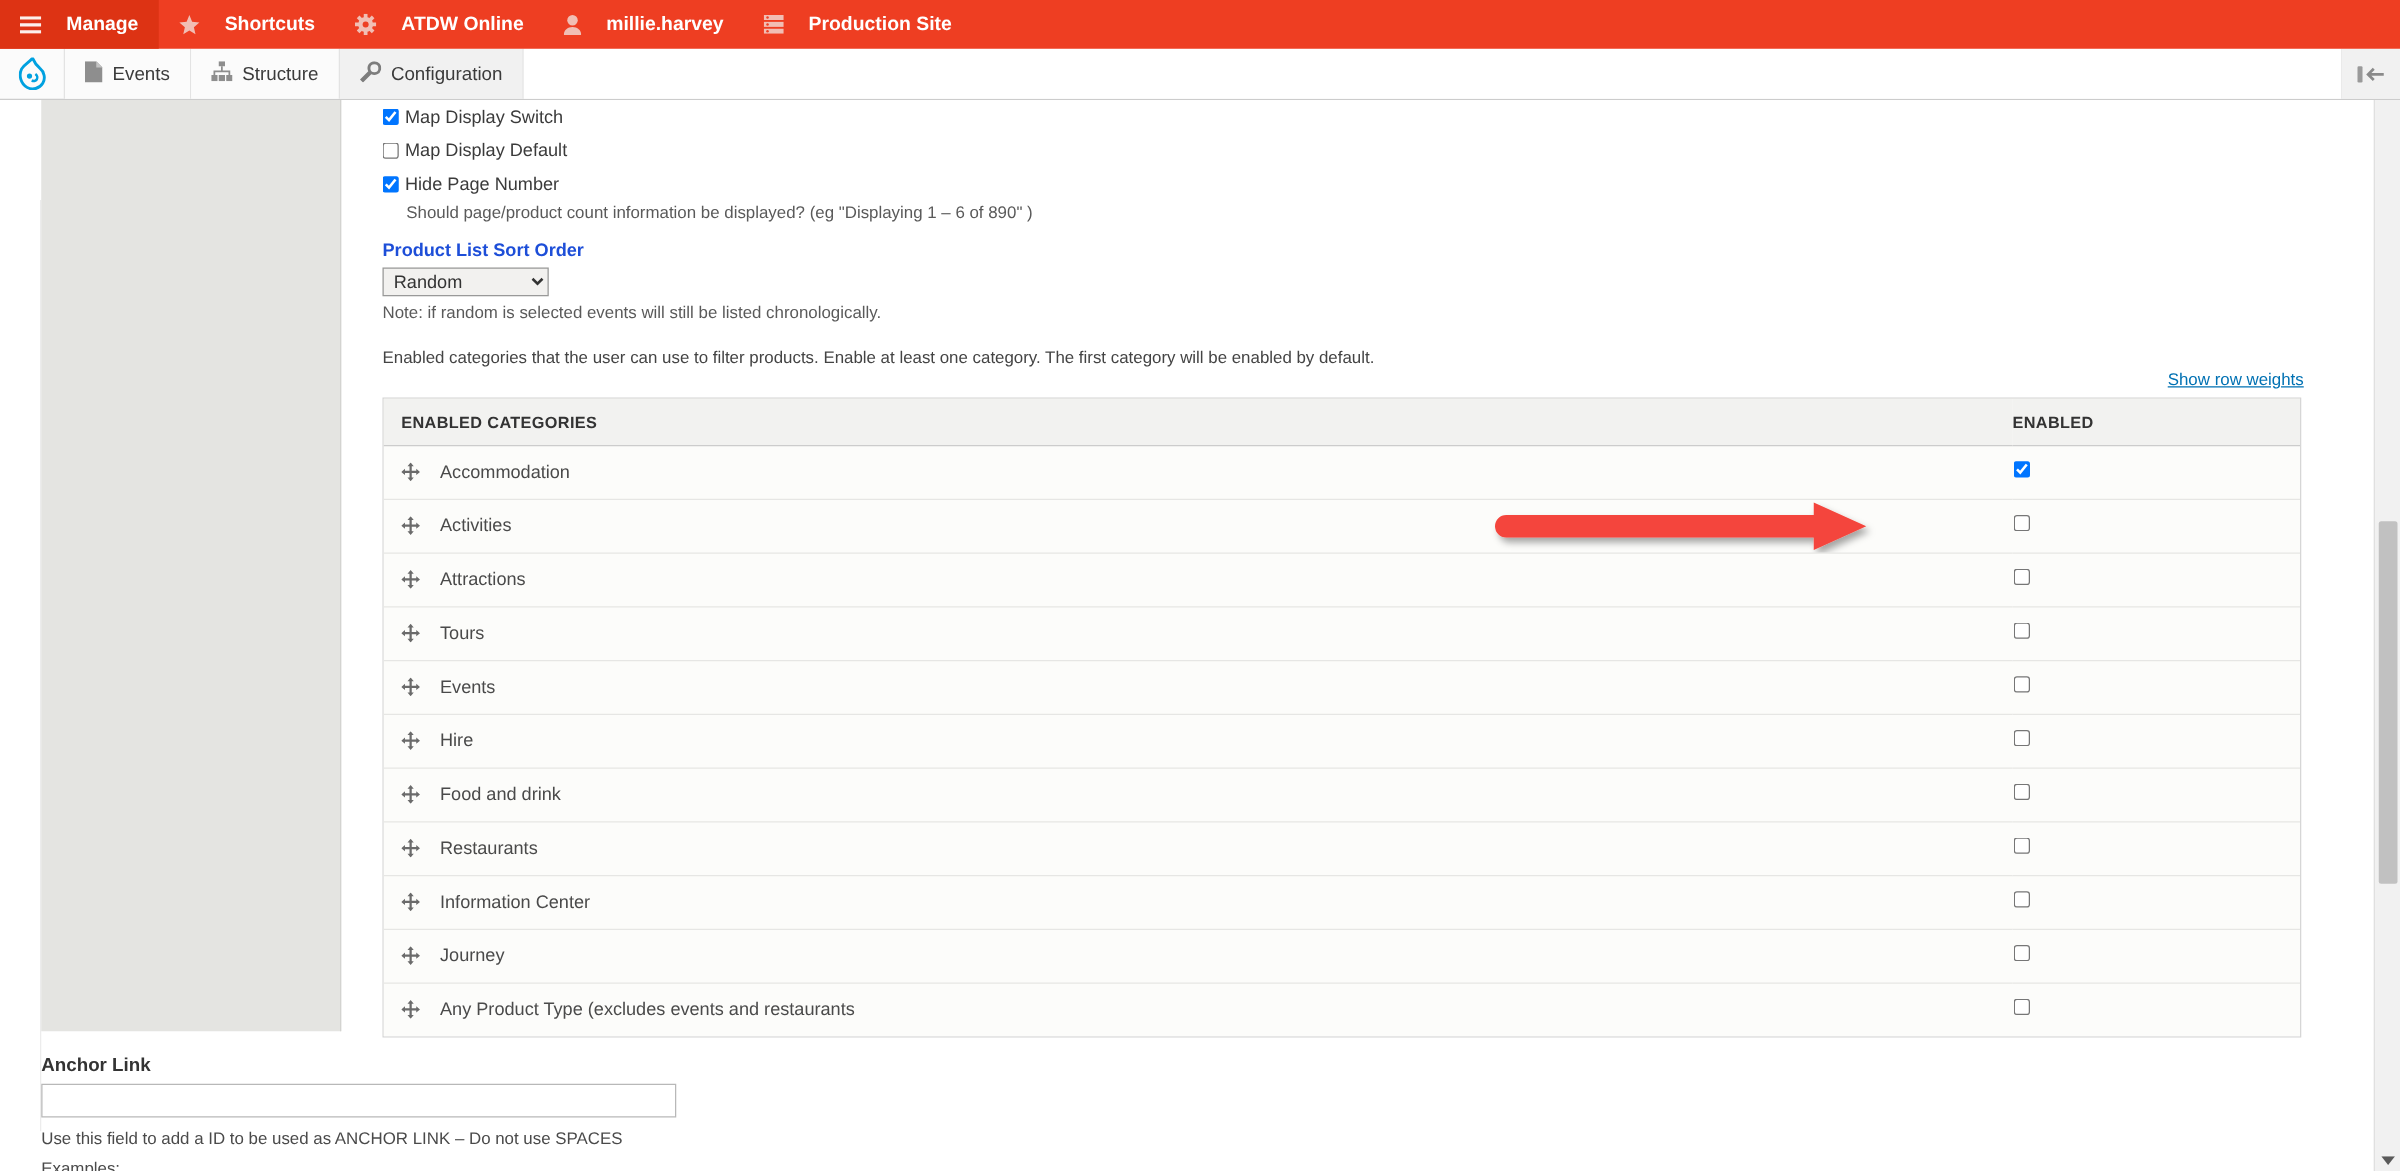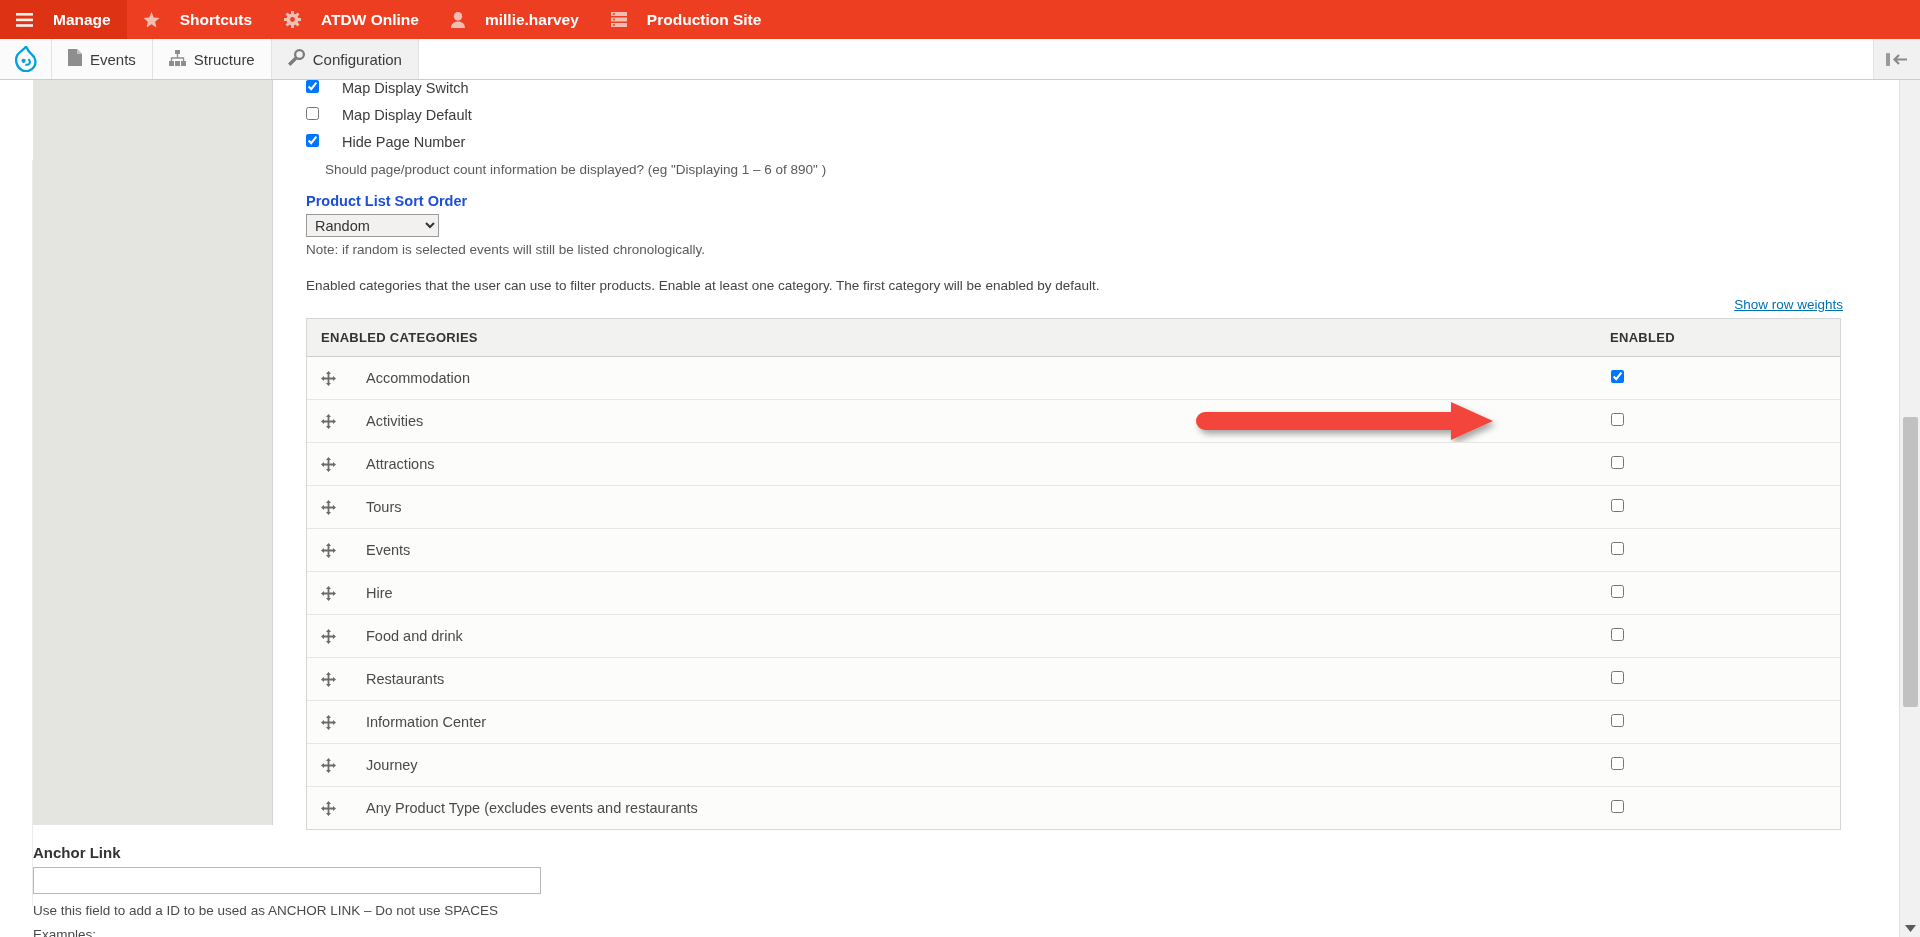--- a/index.html
+++ b/index.html
@@ -85,22 +85,22 @@
   
   #form-col {
     position: absolute;
     left: 306px; top: 0;
     width: 1560px;
   }
 
   .form-row { margin: 0; padding: 0; }
 
   .cb-line {
-    display: flex; align-items: flex-start;
-    gap: 23px;
+    display: flex; align-items: center;
+    gap: 5px;
     height: 27px;
   }
   .cb-line input[type=checkbox] { margin: 0; width: 13px; height: 13px; cursor: pointer; }
   .cb-line label { font-size: 14.5px; color: #3b3b3b; cursor: pointer; }
 
   .desc {
     font-size: 13.5px;
     color: #5a5a5a;
     padding-left: 19px;
     margin-top: 1px;
@@ -169,21 +169,21 @@
   table.cats thead th.en-col { text-align: left; padding-left: 0; }
   table.cats tbody td {
     border-bottom: 1px solid #e6e6e4;
     height: 43px;
     font-size: 14.5px;
     color: #4a4a4a;
     background: #fcfcfa;
   }
   table.cats tbody tr:last-child td { border-bottom: none; }
   .cell-name { padding-left: 14px; }
-  .row-inner { display: flex; align-items: flex-end; gap: 29px; }
+  .row-inner { display: flex; align-items: flex-start; gap: 15px; }
   .drag-handle { cursor: move; display: flex; align-items: center; width: 16px; }
   td.cb-cell { width: 230px; }
   td.cb-cell input[type=checkbox] { width: 13px; height: 13px; margin: 0; cursor: pointer; }
 
   
   #red-arrow {
     position: absolute;
     left: 1193px; top: 320px;
     width: 345px; height: 42px;
     pointer-events: none;

